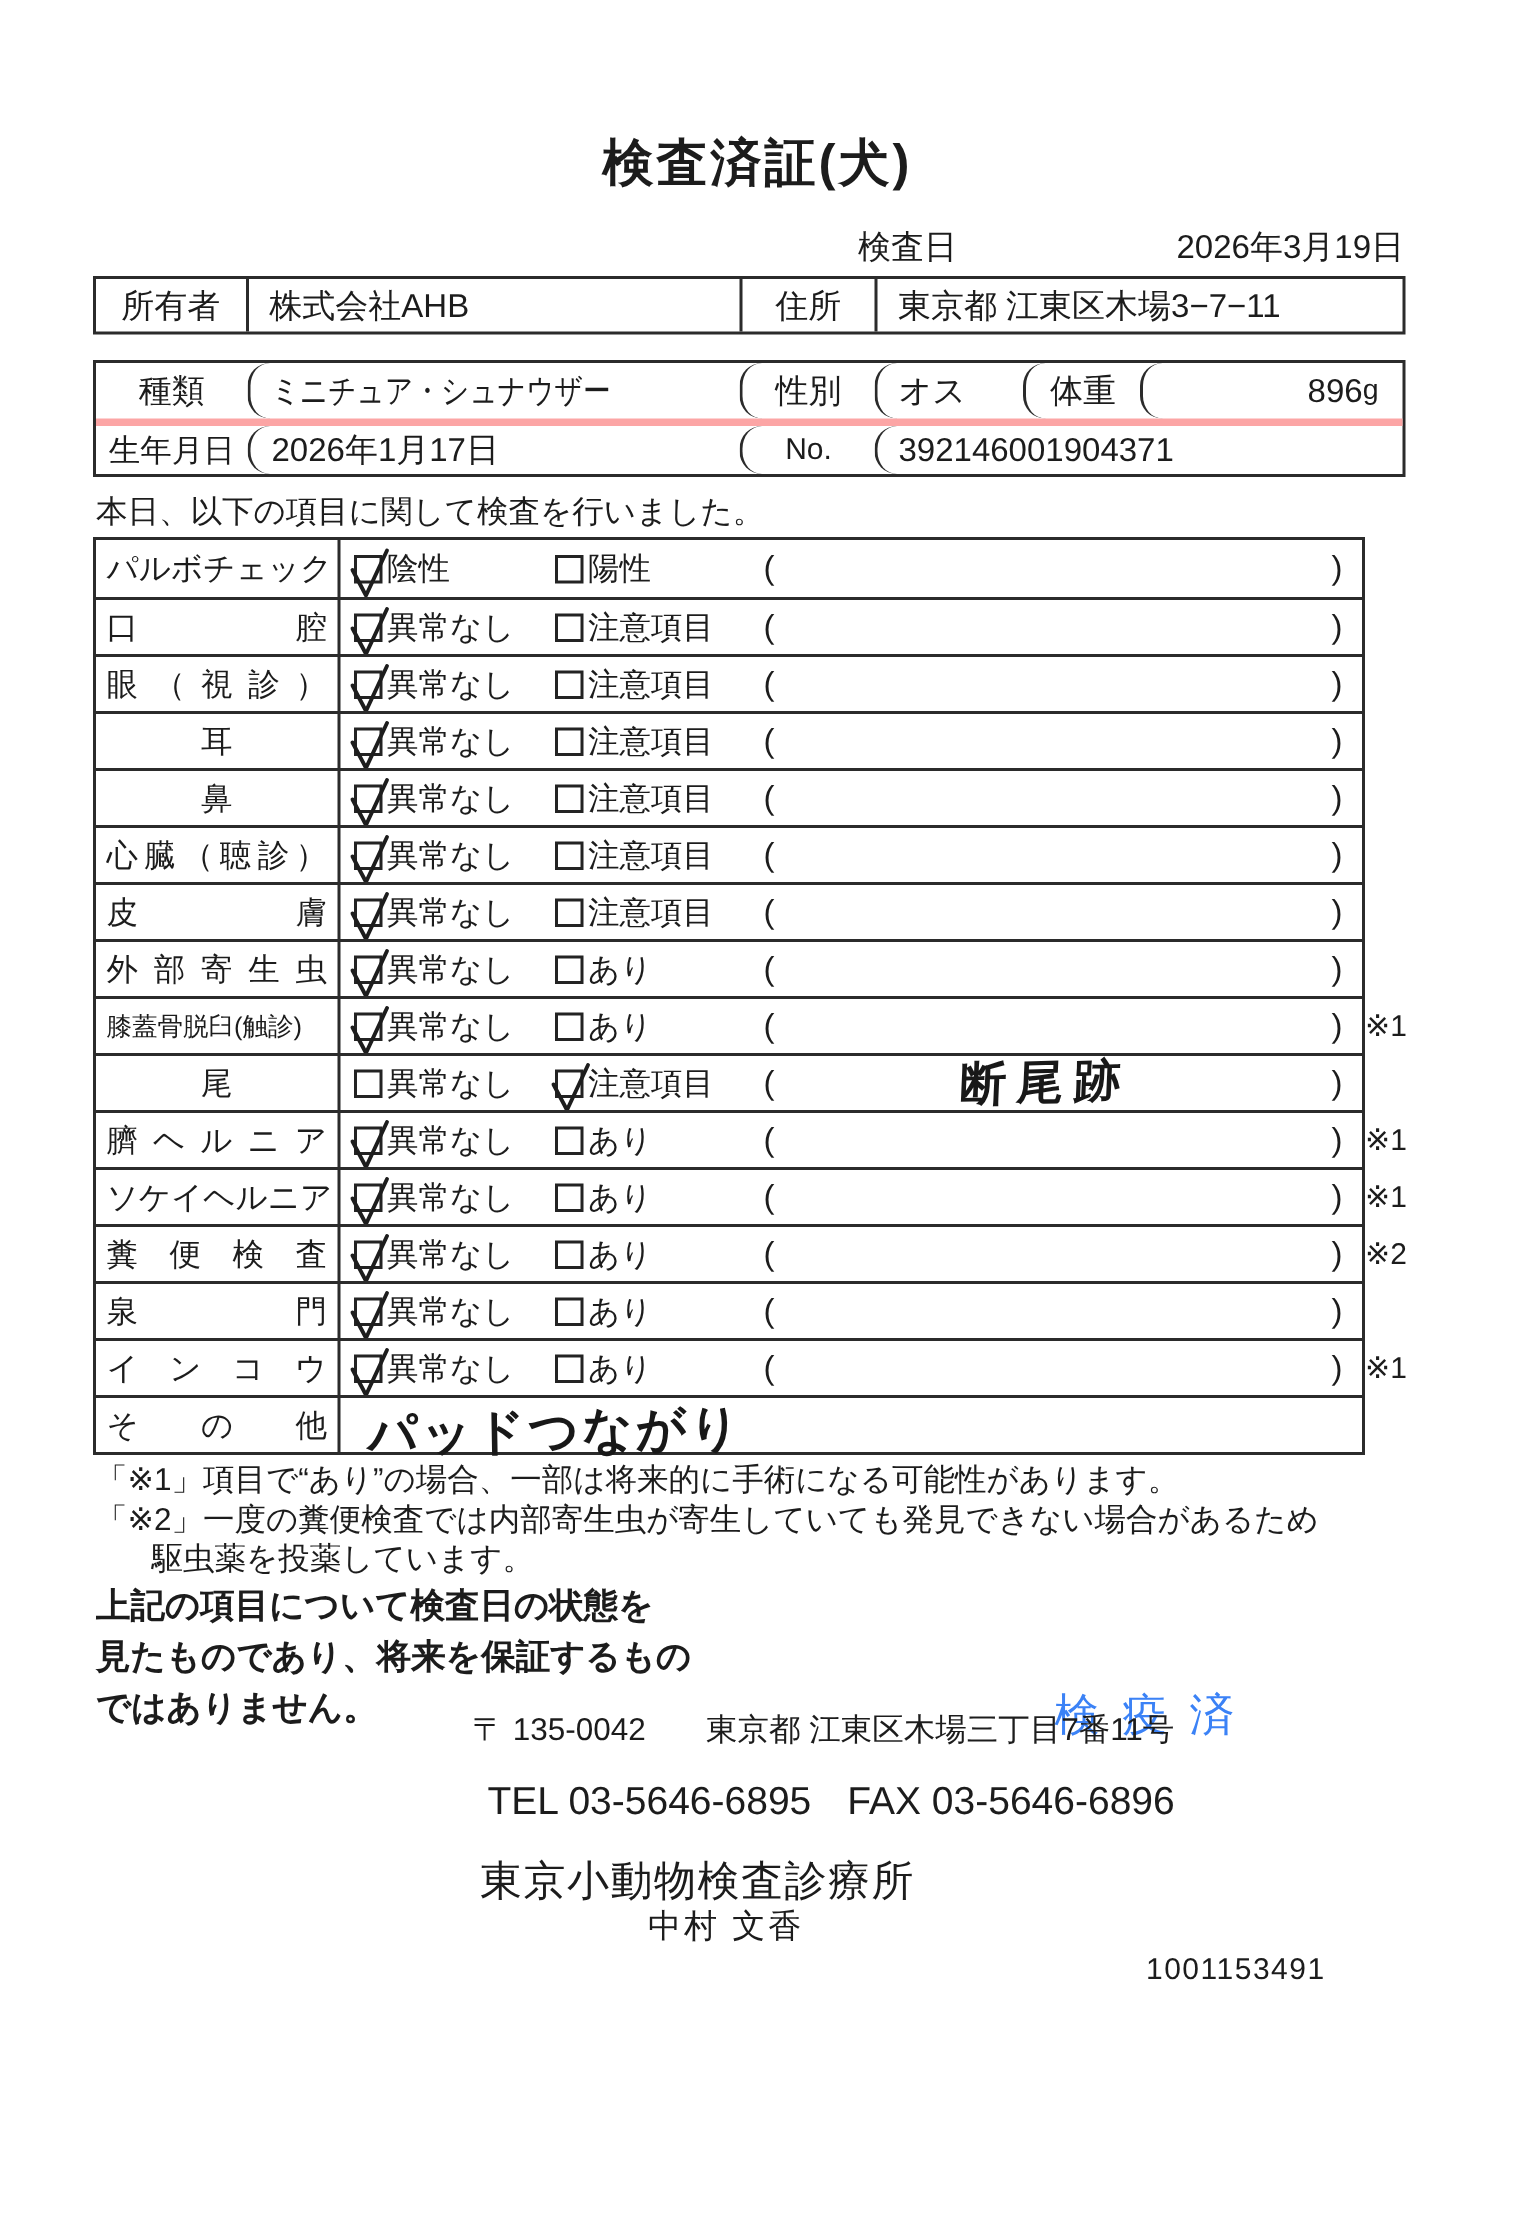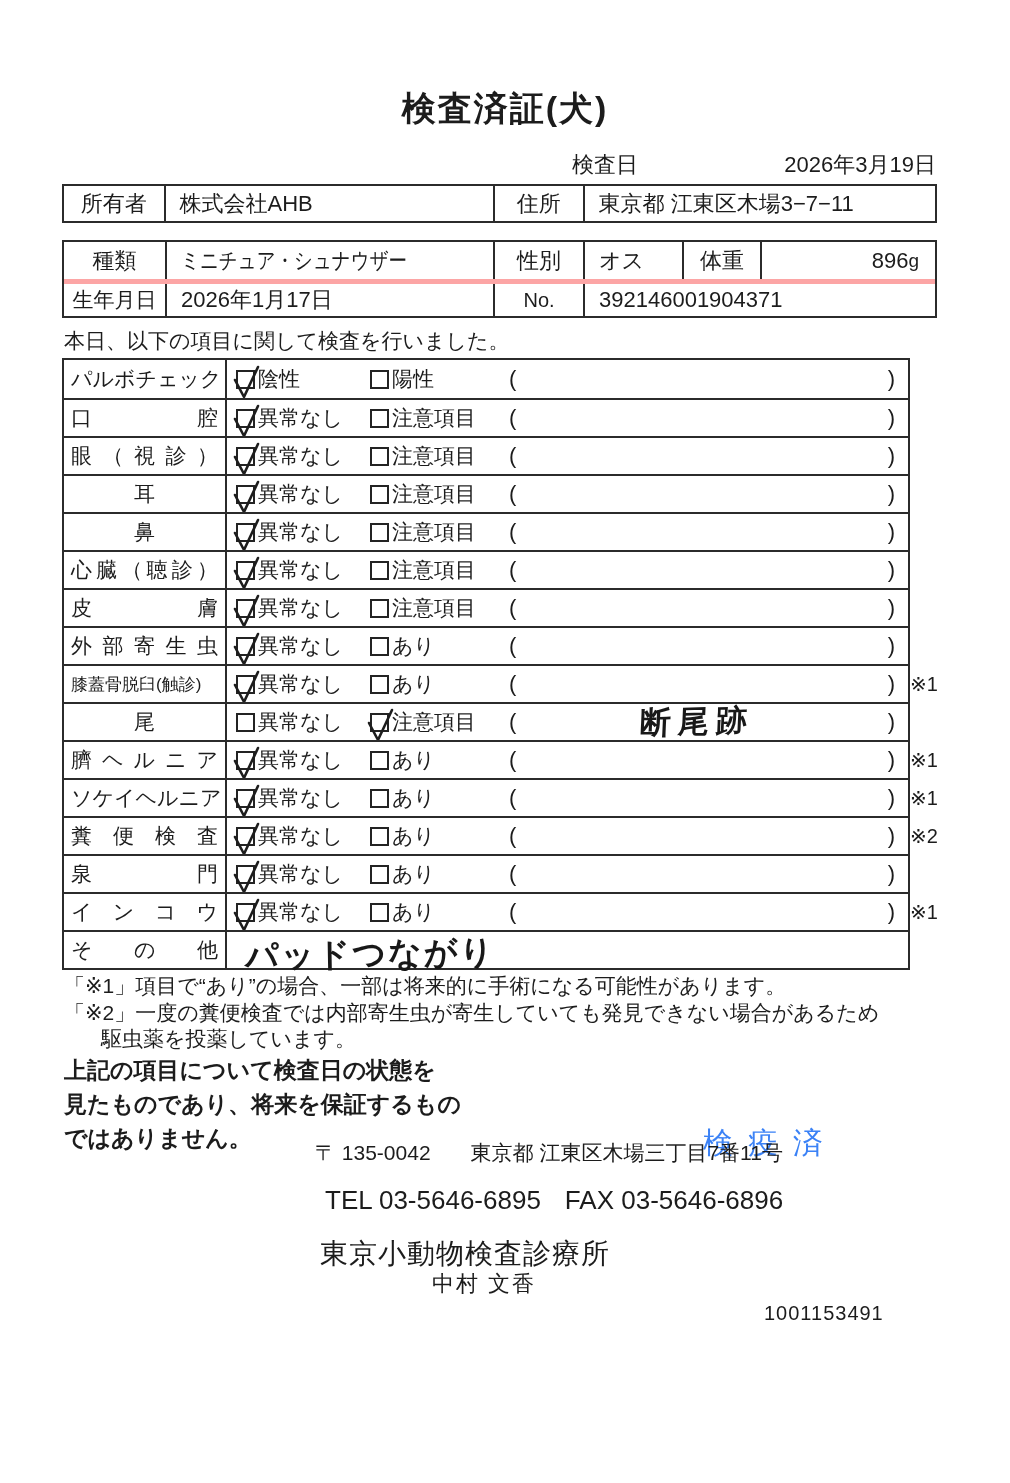--- a/index.html
+++ b/index.html
@@ -23,21 +23,21 @@
   .info-cell:first-child { border-left:none; }
   .lab  { justify-content:center; }
   .val  { padding-left:14px; }
   .val-right { justify-content:flex-end; padding-right:16px; }
   .condensed { display:inline-block; transform:scaleX(0.84); transform-origin:left center; white-space:nowrap; }
 
   .owner-table { left:62px; top:184px; width:875px; height:39px; }
   .pet-table   { left:62px; top:240px; width:875px; height:78px; border:2px solid #2b2b2b; box-sizing:border-box; }
   .pet-row     { display:flex; height:37px; box-sizing:border-box; }
   .pet-row + .pet-row { border-top:5px solid #fca5a5; }
-  .pet-row .info-cell { border-left:2px solid #2b2b2b; }
+  .pet-row .info-cell { border-left:2px solid #2b2b2b;border-radius:15px; }
   .pet-row .info-cell:first-child { border-left:none; }
 
   .intro { left:64px; top:327px; font-size:21px; }
 
   
   .check-table { left:62px; top:358px; width:848px; border:2px solid #2b2b2b; box-sizing:border-box; background:#fff; }
   .crow { position:relative; display:flex; height:38px; box-sizing:border-box; }
   .crow + .crow { border-top:2px solid #2b2b2b; }
   .cell-label { width:163px; flex:none; box-sizing:border-box; border-right:2px solid #2b2b2b;
                 display:flex; align-items:center; padding:0 7px; font-size:21px; overflow:hidden; }

